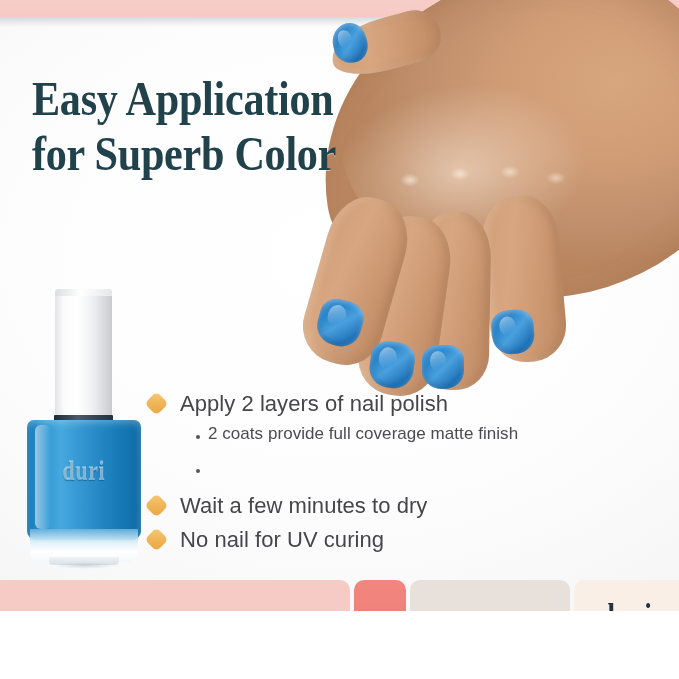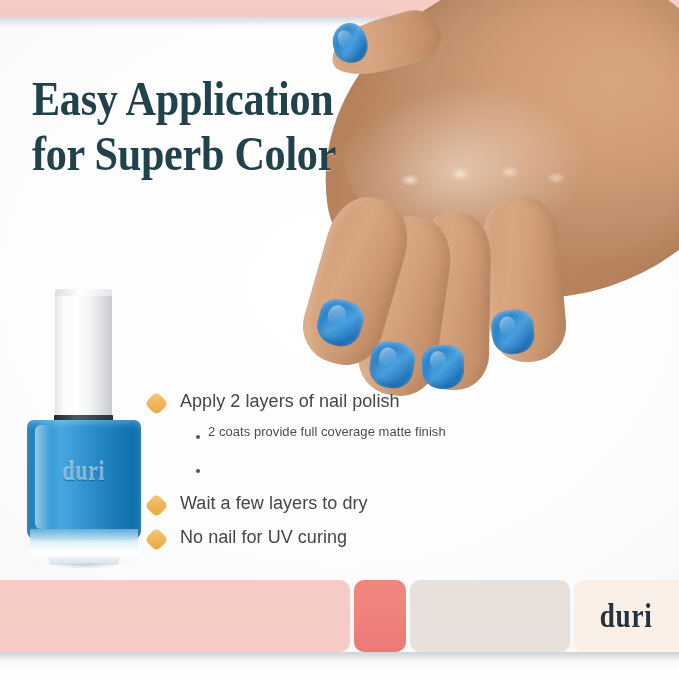--- a/index.html
+++ b/index.html
@@ -4,21 +4,21 @@
 <style>
   * { margin:0; padding:0; box-sizing:border-box; }
   html,body{ width:679px; height:679px; overflow:hidden; }
   body{
     font-family:"Liberation Sans", sans-serif;
     background:#ffffff;
     position:relative;
   }
   #stage{
     position:absolute; inset:0;
-    width:679px; height:679px;
+    width:679px; height:611px;
     overflow:hidden;
     background:
       radial-gradient(115% 95% at 50% 42%, #ffffff 0%, #fdfdfd 42%, #f6f6f7 72%, #eceded 100%);
     padding-left: 31px;
   }
 
   
   .top-band{
     position:absolute; left:0; top:0; width:679px; height:17px;
     background:linear-gradient(180deg,#f7cdc7 0%,#f6cac4 100%);
@@ -189,24 +189,24 @@
     background:linear-gradient(135deg,#f6c878,#efb356 55%,#e8a741);
     border-radius:5px;
     transform:rotate(45deg);
   }
   .subdot{
     flex:0 0 auto;
     width:4px; height:4px; margin:12px 8px 0 0;
     background:#55555a; border-radius:50%;
   }
   .txt{
-    font-size:18px; color:#46464a; line-height:1.34;
+    font-size:22px; color:#46464a; line-height:1.34;
     font-weight:400; letter-spacing:.05px; white-space:nowrap;
   }
-  .txt.sub{ font-size:13px; color:#4c4c50; }
+  .txt.sub{ font-size:17px; color:#4c4c50; }
 
   
   .swatches{
     position:absolute; left:0; top:580px; width:679px; height:72px; z-index:10;
     display:flex; gap:4px;
   }
   .sw{ height:72px; }
   .sw-1{ flex:0 0 350px; background:#f7cbc5; border-radius:0 10px 10px 0; }
   .sw-2{ flex:0 0 52px; background:linear-gradient(180deg,#f2877f,#ec7a76); border-radius:10px; }
   .sw-3{ flex:0 0 160px; background:#e8e0da; border-radius:10px; }
@@ -292,21 +292,21 @@
       <span class="subdot"></span>
       <span class="txt sub">2 coats provide full coverage matte finish</span>
     </div>
 
     <div class="row lvl2">
       <span class="subdot"></span>
     </div>
 
     <div class="row lvl1">
       <span class="dia"></span>
-      <span class="txt">Wait a few layers to dry</span>
+      <span class="txt">Wait a few minutes to dry</span>
     </div>
 
     <div class="row lvl1">
       <span class="dia"></span>
       <span class="txt">No nail for UV curing</span>
     </div>
 
   </div>
 
   <div class="bottom-fill"></div>

